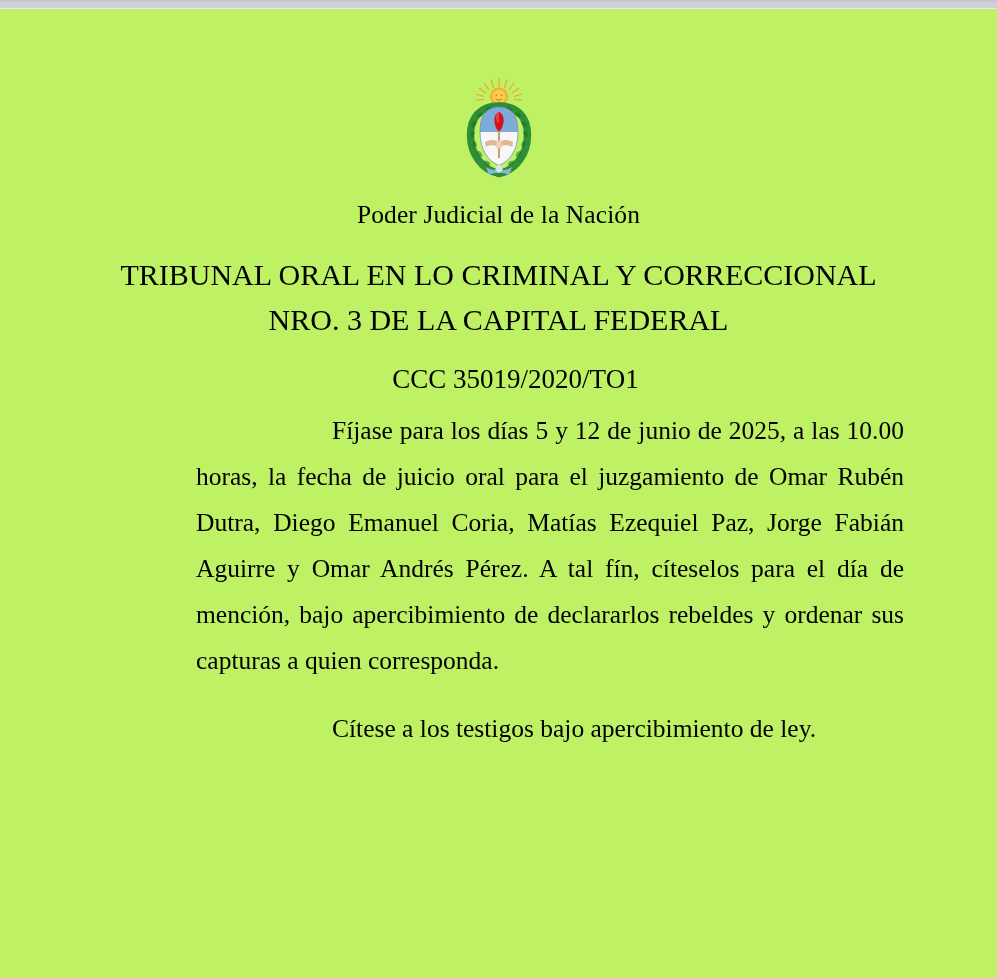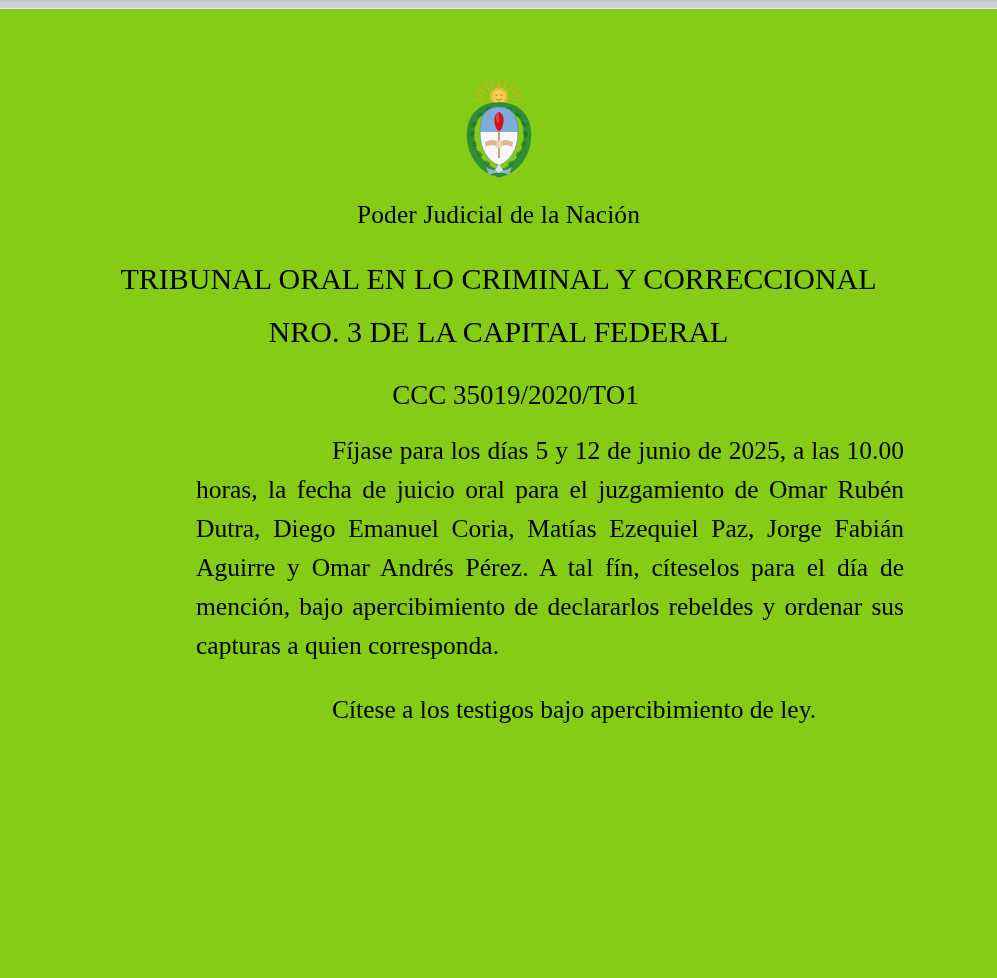--- a/index.html
+++ b/index.html
@@ -32,21 +32,21 @@
     height: 2px;
     background: #c6c6d2;
   }
 
   
   #page {
     position: absolute;
     top: 9px; left: 0;
     width: 997px;
     height: 969px;
-    background: #84cc16;
+    background: #bef264;
   }
 
   
   #emblem-wrap {
     text-align: center;
     padding-top: 67px;
   }
   #coat-of-arms {
     display: inline-block;
     width: 78px;
@@ -59,21 +59,21 @@
     text-align: center;
   }
   #subtitle-poder {
     font-size: 25.5px;
     line-height: 1.2;
     margin-top: 21px;
     letter-spacing: 0.1px;
   }
   #court-title {
     font-size: 30px;
-    line-height: 53px;
+    line-height: 45px;
     margin-top: 21px;
     padding: 0 95px;
   }
   #case-number {
     font-size: 27px;
     line-height: 1.2;
     margin-top: 21px;
     padding-left: 34px;
   }
 
@@ -85,24 +85,24 @@
     box-sizing: content-box;
   }
   #date-line {
     font-size: 25.5px;
     line-height: 1.25;
     margin-top: 113px;
     white-space: pre;
   }
   #para-fijase {
     font-size: 25.5px;
-    line-height: 39px;
+    line-height: 46px;
     text-align: justify;
     text-indent: 136px;
-    margin-top: 20px;
+    margin-top: 13px;
   }
   #para-citese {
     font-size: 25.5px;
     line-height: 39px;
     text-align: left;
     text-indent: 136px;
   }
 </style>
 </head>
 <body>

